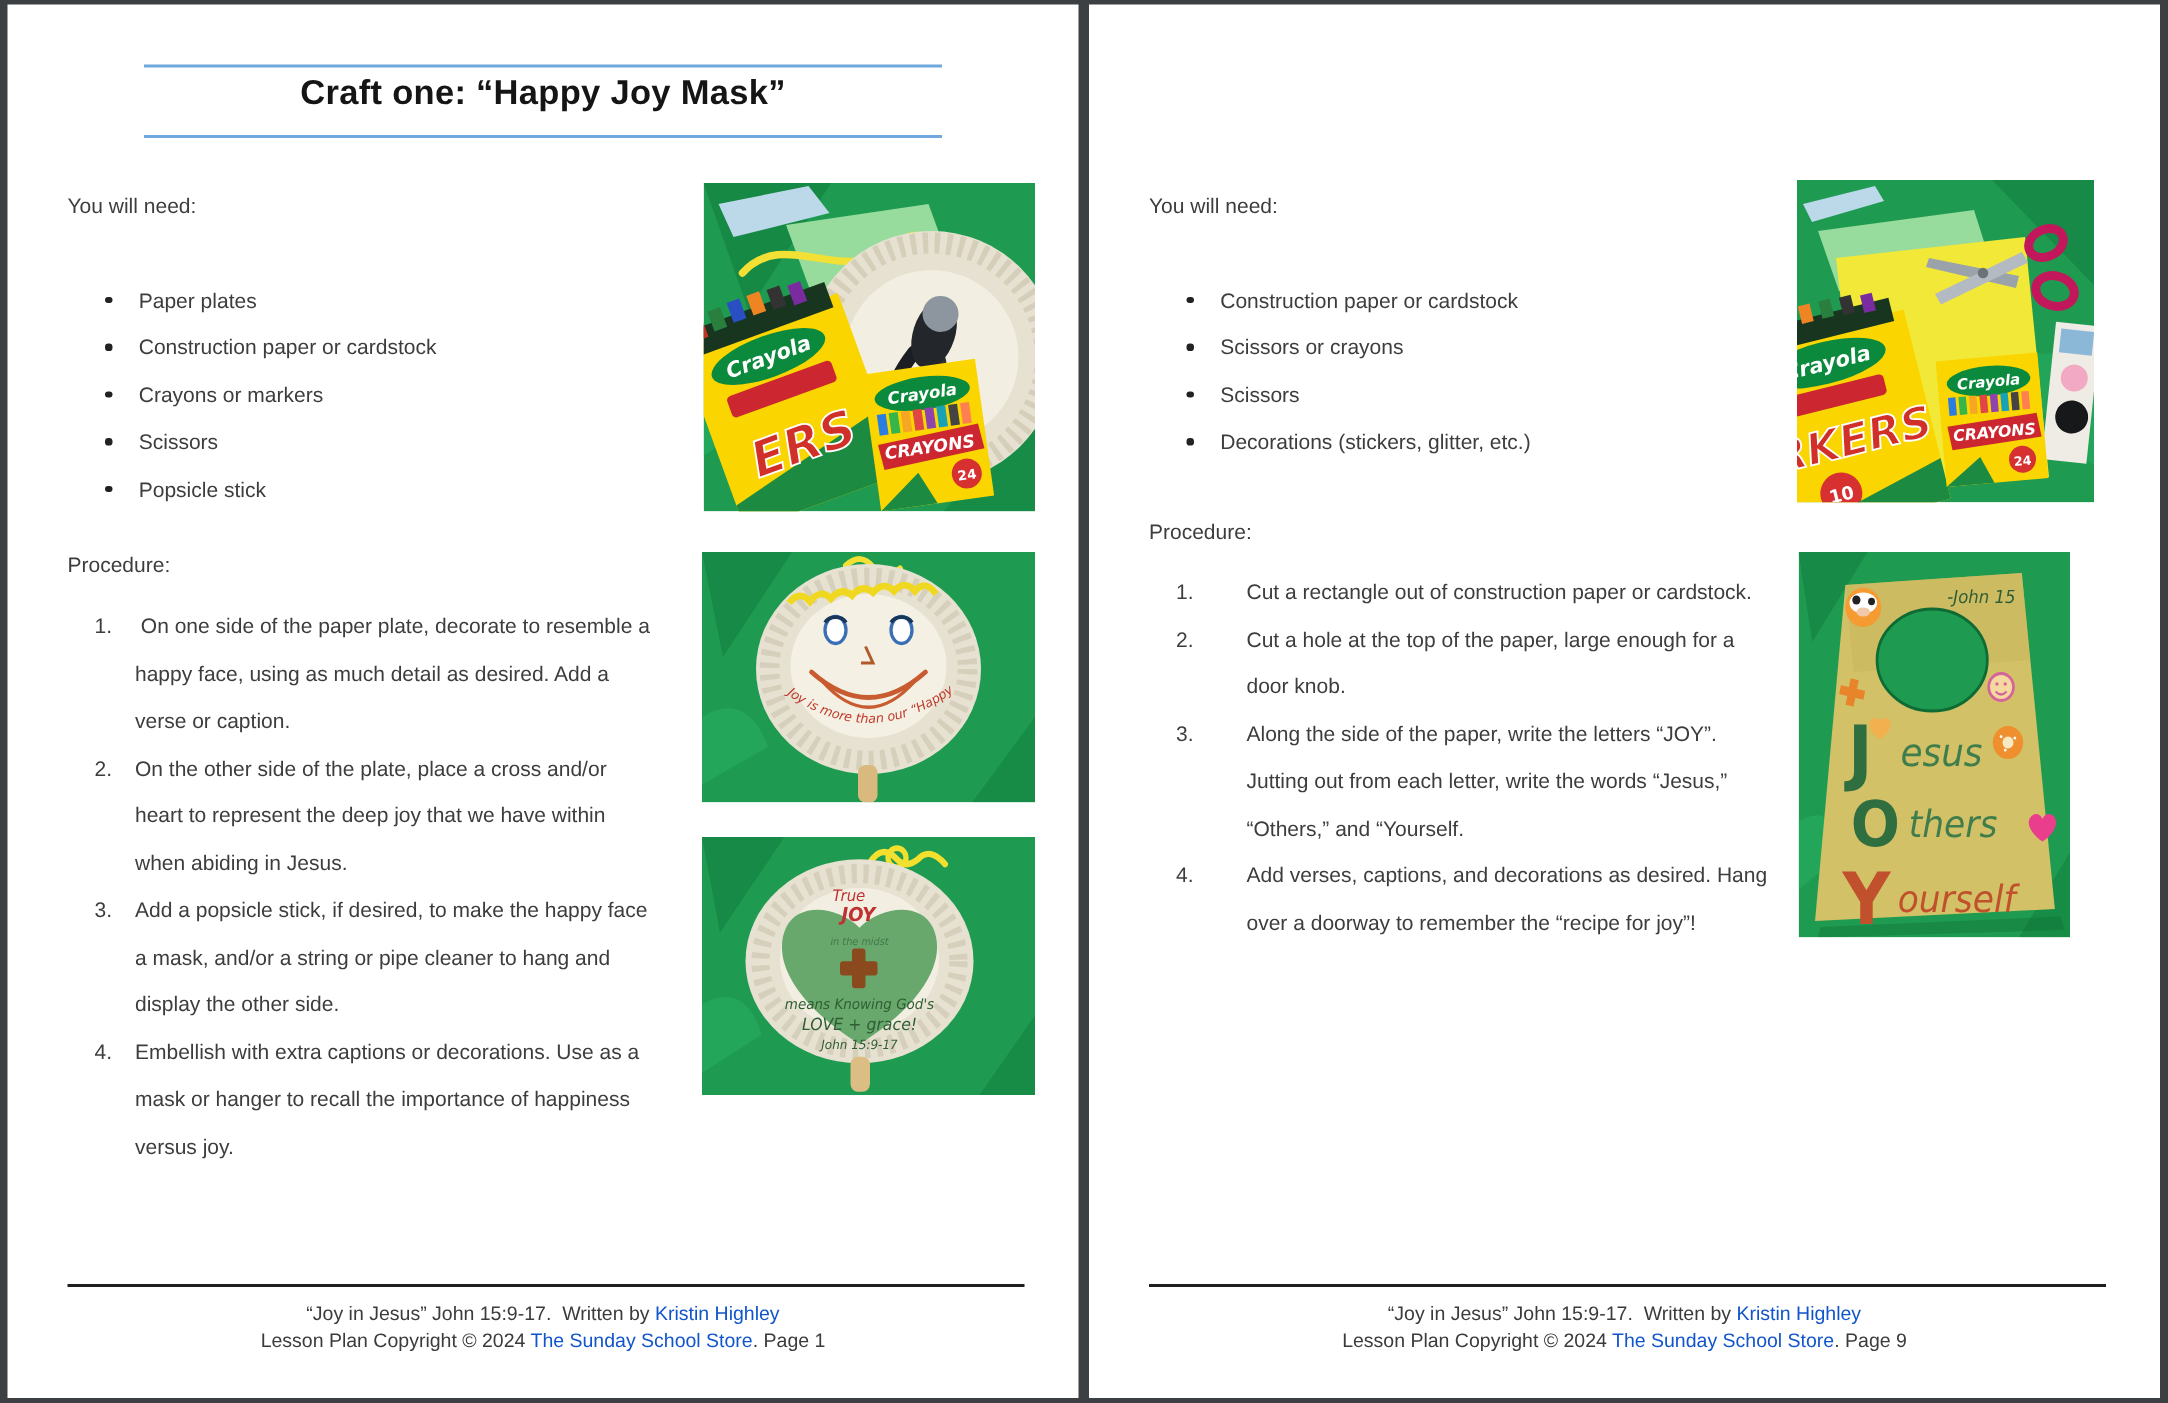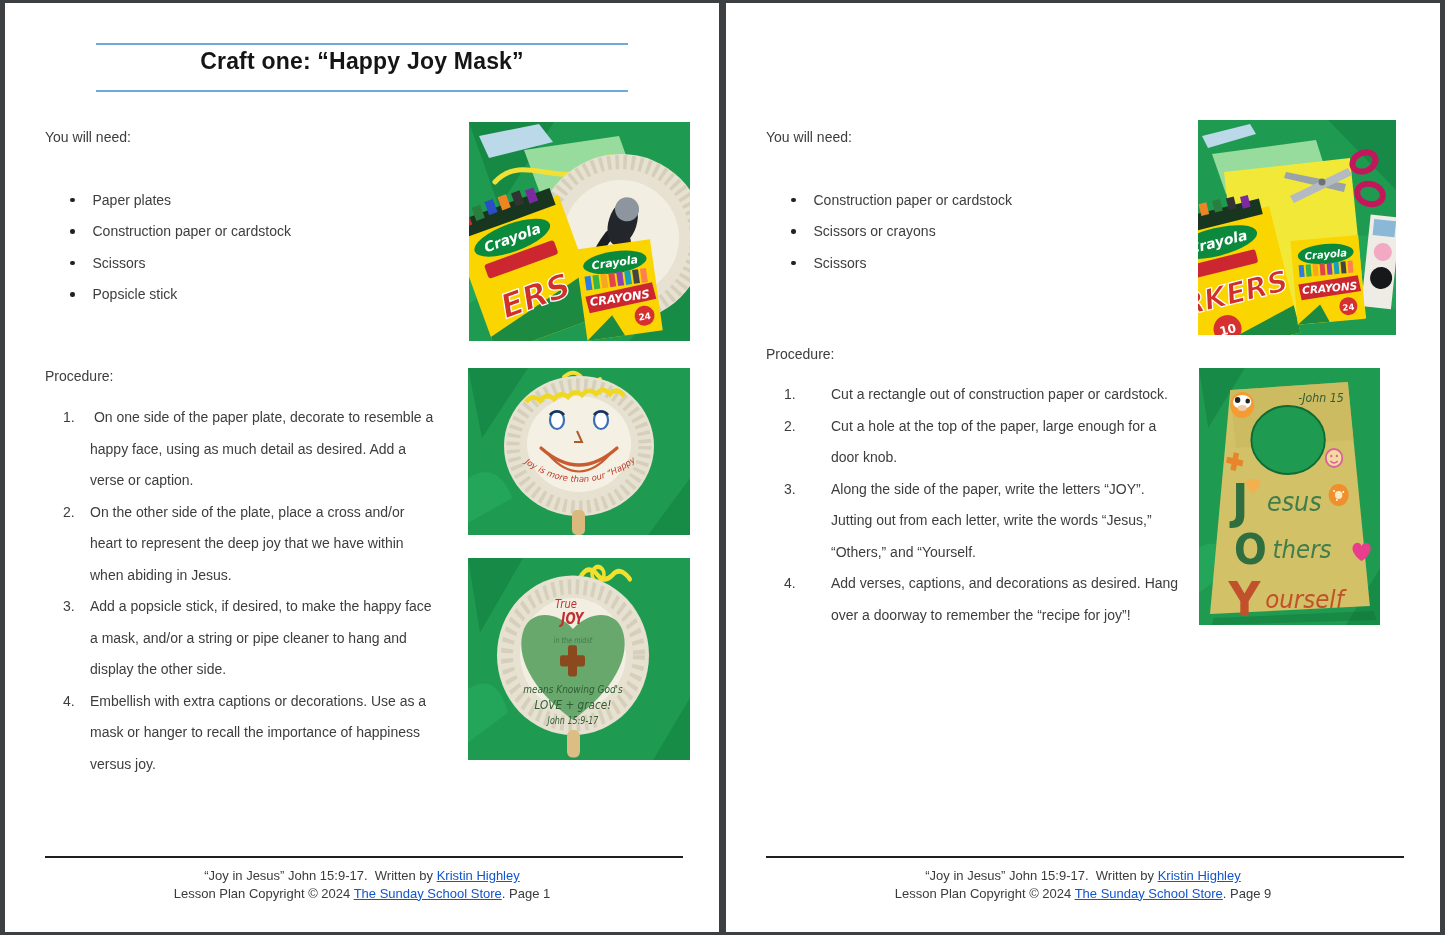--- a/index.html
+++ b/index.html
@@ -21,27 +21,27 @@
   .p8 .step-text{width:350px;}
   .p9 .step-text{width:355px;margin-left:20px;}
   .p8 ol.steps{top:399px;}
   .p9 ol.steps{top:376px;}
   .p8 .proc-label{top:363px;}
   .p9 .proc-label{top:341px;}
   figure.photo{position:absolute;margin:0;overflow:hidden;}
   figure.photo svg{display:block;width:100%;height:100%;}
   .photo-a{left:464px;top:119px;width:221px;height:219px;}
   .photo-b{left:463px;top:365px;width:222px;height:167px;}
-  .photo-c{left:463px;top:555px;width:222px;height:202px;}
+  .photo-c{left:463px;top:555px;width:222px;height:172px;}
   .photo-d{left:472px;top:117px;width:198px;height:215px;}
   .photo-e{left:473px;top:365px;width:181px;height:257px;}
   .footer-rule{position:absolute;left:40px;right:36px;top:853px;border-top:2px solid #1f1f1f;}
   .footer{position:absolute;left:0;right:0;top:864px;text-align:center;font-size:13px;line-height:17.5px;color:#3b3b3b;}
   .footer span{white-space:pre-wrap;text-align:right;}
-  a.doc-link{color:#1155cc;text-decoration:underline;cursor:pointer;}
+  a.doc-link{color:#1155cc;cursor:pointer;}
   svg text{font-family:"DejaVu Sans",sans-serif;}
 </style>
 </head>
 <body>
 
 <div class="viewer">
 
   <div class="page p8">
     <div class="title-wrap">
       <div class="rule"></div>
@@ -52,20 +52,24 @@
     <div class="need-label">You will need:</div>
 
     <ul class="materials">
       <li>
           <span class="dot"></span>
           <span>Paper plates</span>
         </li>
       <li>
           <span class="dot"></span>
           <span>Construction paper or cardstock</span>
+        </li>
+      <li>
+          <span class="dot"></span>
+          <span>Crayons or markers</span>
         </li>
       <li>
           <span class="dot"></span>
           <span>Scissors</span>
         </li>
       <li>
           <span class="dot"></span>
           <span>Popsicle stick</span>
         </li>
     </ul>
@@ -214,20 +218,24 @@
           <span>Construction paper or cardstock</span>
         </li>
       <li>
           <span class="dot"></span>
           <span>Scissors or crayons</span>
         </li>
       <li>
           <span class="dot"></span>
           <span>Scissors</span>
         </li>
+      <li>
+          <span class="dot"></span>
+          <span>Decorations (stickers, glitter, etc.)</span>
+        </li>
     </ul>
 
     <figure class="photo photo-d">
       <svg viewBox="0 0 198 215" preserveAspectRatio="none">
         <rect width="198" height="215" fill="#1f9b51"></rect>
         <path d="M130,0 L198,0 L198,70 Z" fill="#0e7a3c" opacity=".5"></path>
         <path d="M0,160 Q40,140 60,190 L0,215 Z" fill="#0e7a3c" opacity=".45"></path>
         <path d="M150,120 Q180,105 198,140 L198,190 Q165,170 150,120 Z" fill="#27b365" opacity=".4"></path>
         <polygon points="4,16 52,4 58,14 10,28" fill="#bcd9ea"></polygon>
         <polygon points="14,34 118,20 130,58 28,74" fill="#97dc9d"></polygon>

